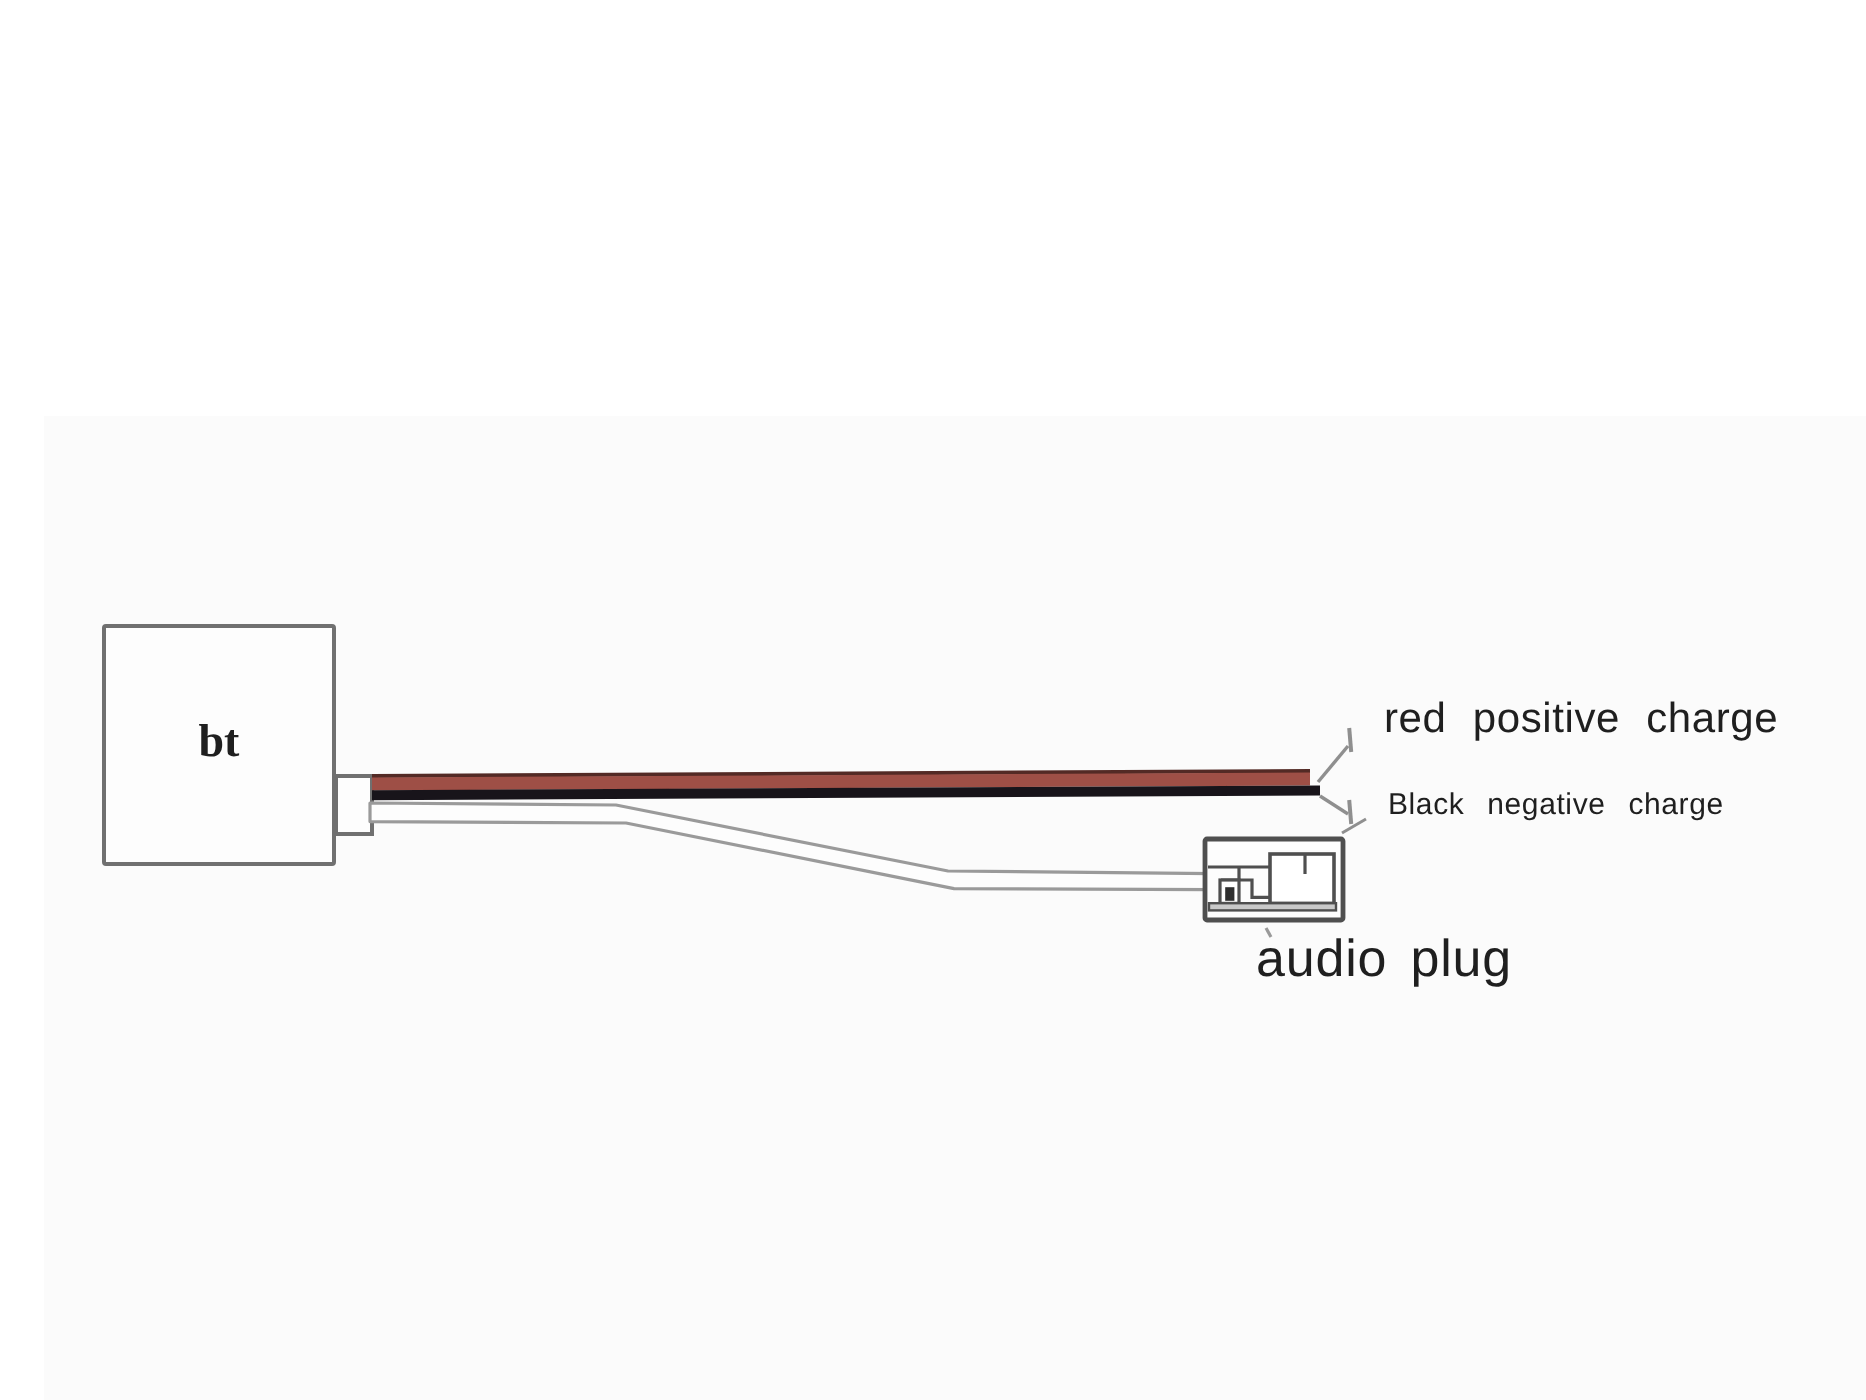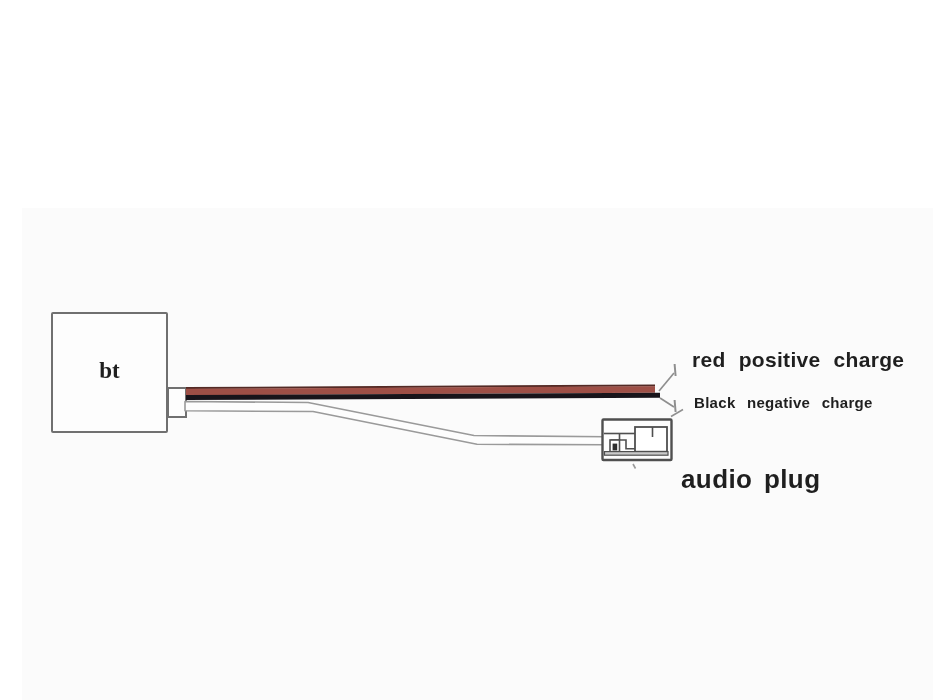--- a/index.html
+++ b/index.html
@@ -50,38 +50,38 @@
     box-sizing: border-box;
     border: 2px solid var(--box-border, #707070);
     background: var(--box-fill, #fdfdfd);
   }
   svg.wiring {
     position: absolute;
     left: 0; top: 0;
   }
   .label {
     position: absolute;
-    font-weight: bold;
+    font-weight: normal;
     color: var(--text, #1f1f1f);
     white-space: nowrap;
   }
   .label-red {
     left: 670px; top: 348px;
     font-size: 21px;
     letter-spacing: 0.3px;
     word-spacing: 7px;
   }
   .label-black {
     left: 672px; top: 394px;
     font-size: 15px;
     letter-spacing: 0.3px;
     word-spacing: 7px;
   }
   .label-plug {
-    left: 659px; top: 464px;
+    left: 606px; top: 464px;
     font-size: 26px;
     letter-spacing: 0.4px;
     word-spacing: 4px;
   }
 </style>
 </head>
 <body>
 
 <div class="canvas">
 

